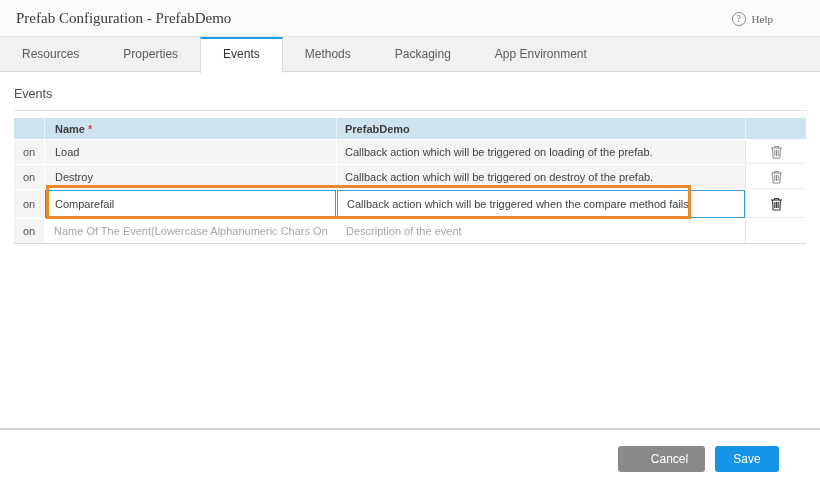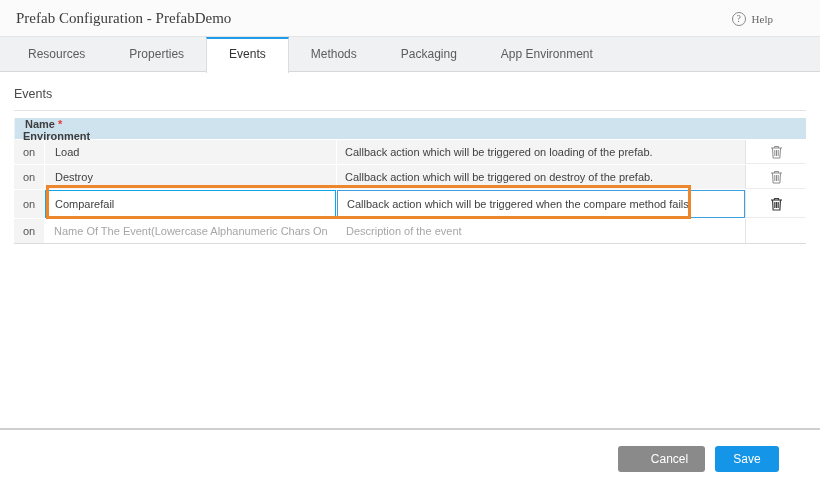--- a/index.html
+++ b/index.html
@@ -13,36 +13,36 @@
                   font-size:15px; color:#3c3c3c; }
   .help { position:absolute; right:47px; top:0; height:37px; display:flex;
           align-items:center; gap:6px; color:#666; font-size:11px; cursor:pointer; }
   .help-icon { width:14px; height:14px; border:1px solid #8a8a8a; border-radius:50%;
                display:flex; align-items:center; justify-content:center;
                font-size:10px; color:#777; line-height:1; }
 
   
   .tabbar { position:absolute; left:0; top:37px; width:820px; height:35px;
             background:#f0f1f2; border-bottom:1px solid #d8d8d8; display:flex;
-            padding-left:6px; z-index:2; }
+            z-index:2; }
   .tab { padding:0 22px; line-height:34px; font-size:12px; color:#5c5c5c;
          cursor:pointer; white-space:nowrap; }
   .tab.active { background:#fff; border-top:2px solid #1e9be9;
                 border-left:1px solid #dcdcdc; border-right:1px solid #dcdcdc;
                 line-height:31px; height:36px; color:#333; }
 
   
   .section-heading { position:absolute; left:14px; top:87px; width:792px;
                      font-size:12.5px; color:#4a4a4a; padding-bottom:9px;
                      border-bottom:1px solid #e4e4e4; }
 
   
   .events-table { position:absolute; left:14px; top:118px; width:792px; font-size:11px; }
   .trow { display:flex; width:792px; }
-  .thead { height:21px; background:#cfe3ef;flex-direction:column; }
+  .thead { height:21px; background:#cfe3ef; }
   .th { display:flex; align-items:center; font-weight:bold; color:#3d3d3d; }
   .col-on   { width:30px; flex:none; justify-content:center; }
   .col-name { width:292px; flex:none; padding-left:10px; }
   .col-desc { width:409px; flex:none; padding-left:8px; }
   .col-action { width:61px; flex:none; justify-content:center; }
   .th.col-name, .th.col-desc, .th.col-action { border-left:1px solid #e9f2f7; }
   .required { color:#e53935; margin-left:3px; }
 
   .row { margin-top:1px; height:24px; }
   .cell { display:flex; align-items:center; background:#f4f4f4; color:#3f3f3f;
@@ -103,21 +103,21 @@
 
 <div class="section-heading">Events</div>
 
 <div class="events-table">
   <div class="trow thead">
     <div class="th col-on"></div>
     <div class="th col-name">
       <span>Name</span>
       <span class="required">*</span>
     </div>
-    <div class="th col-desc">Environment</div>
+    <div class="th col-desc">PrefabDemo</div>
     <div class="th col-action"></div>
   </div>
 
   <div class="trow row">
     <div class="cell col-on">on</div>
     <div class="cell col-name">Load</div>
     <div class="cell col-desc">Callback action which will be triggered on loading of the prefab.</div>
     <div class="cell col-action">
       <button class="trash-btn">
         <svg width="13" height="14" viewBox="0 0 13 14" fill="none" stroke="currentColor" stroke-width="1">

